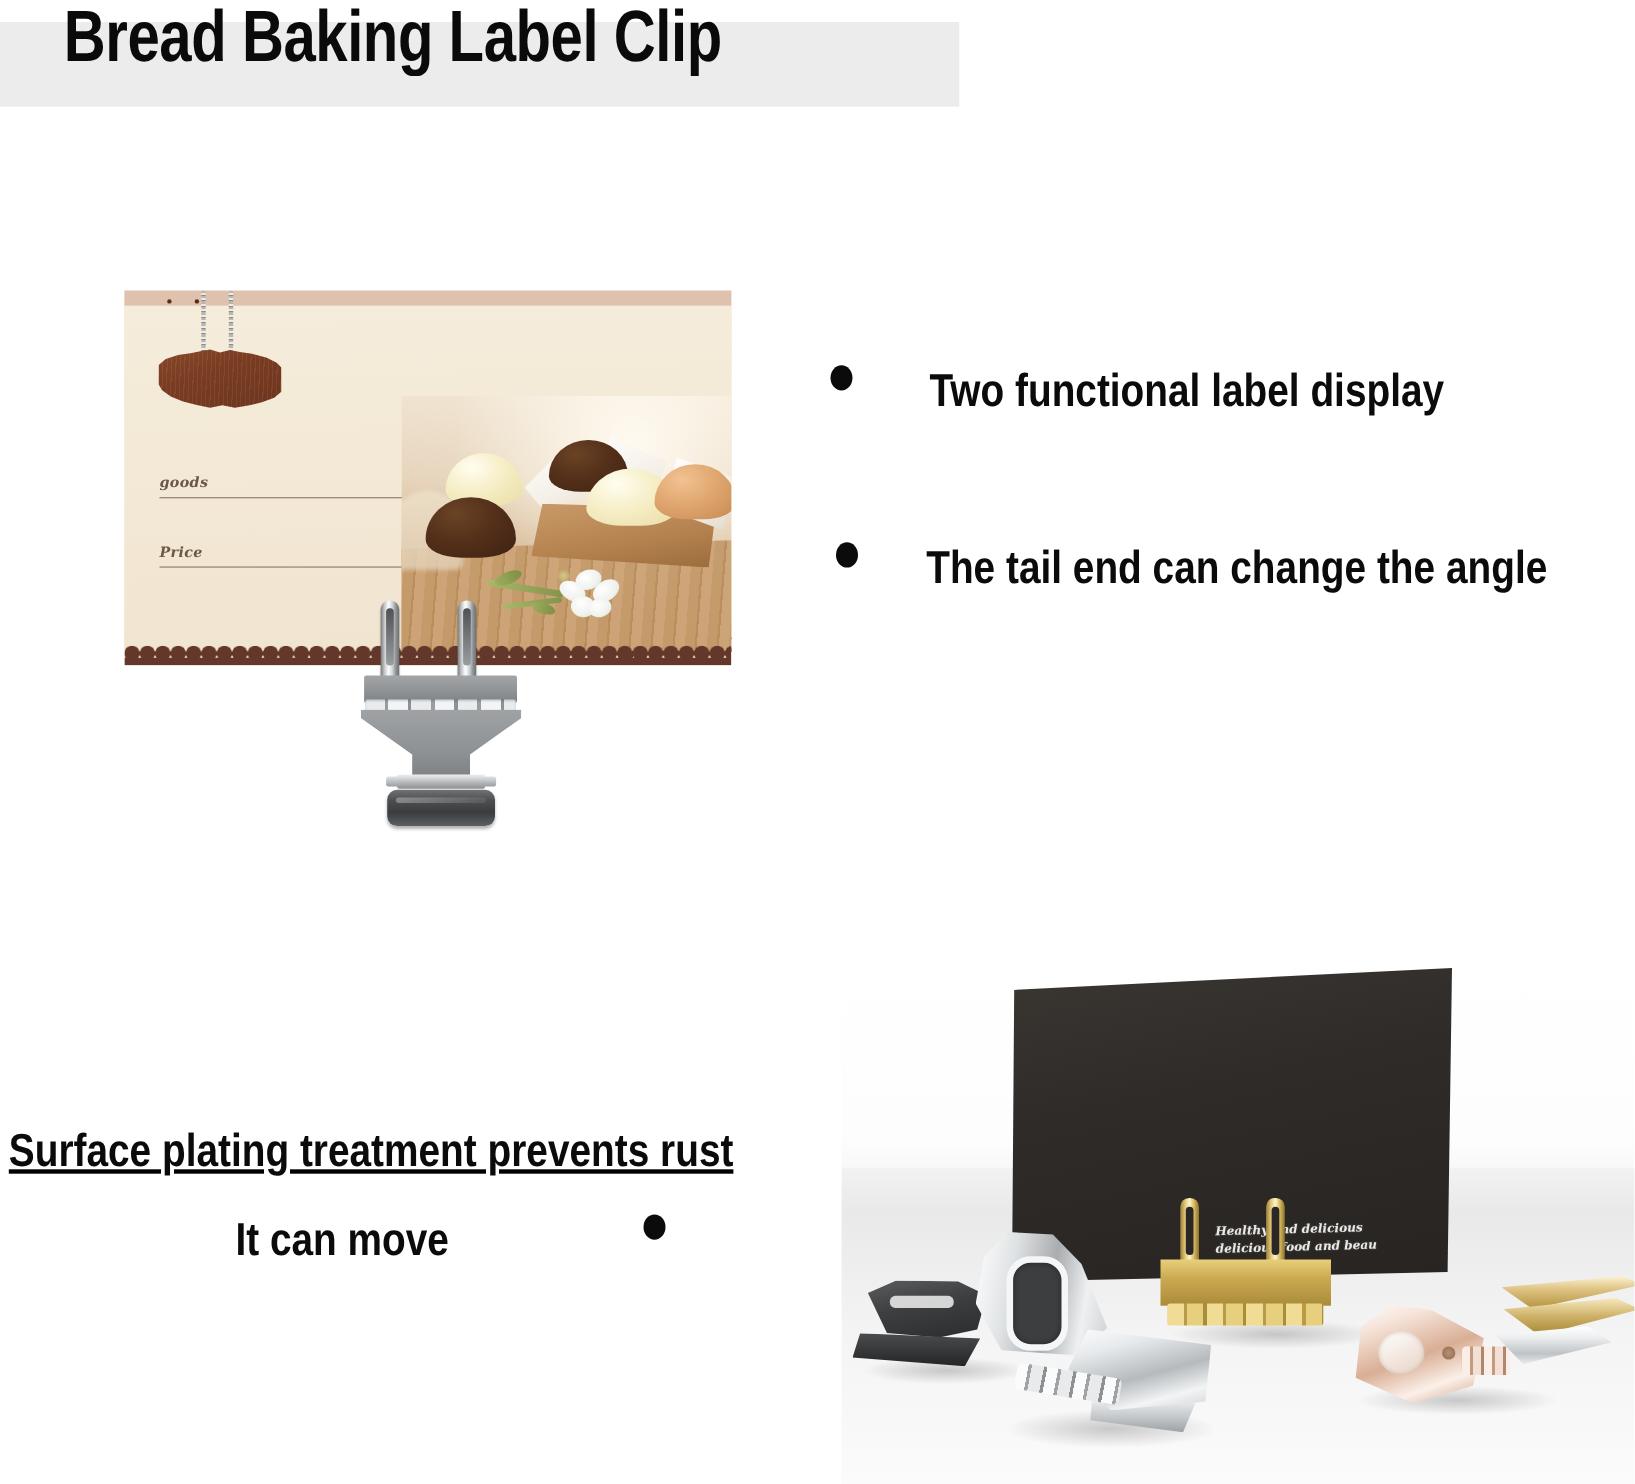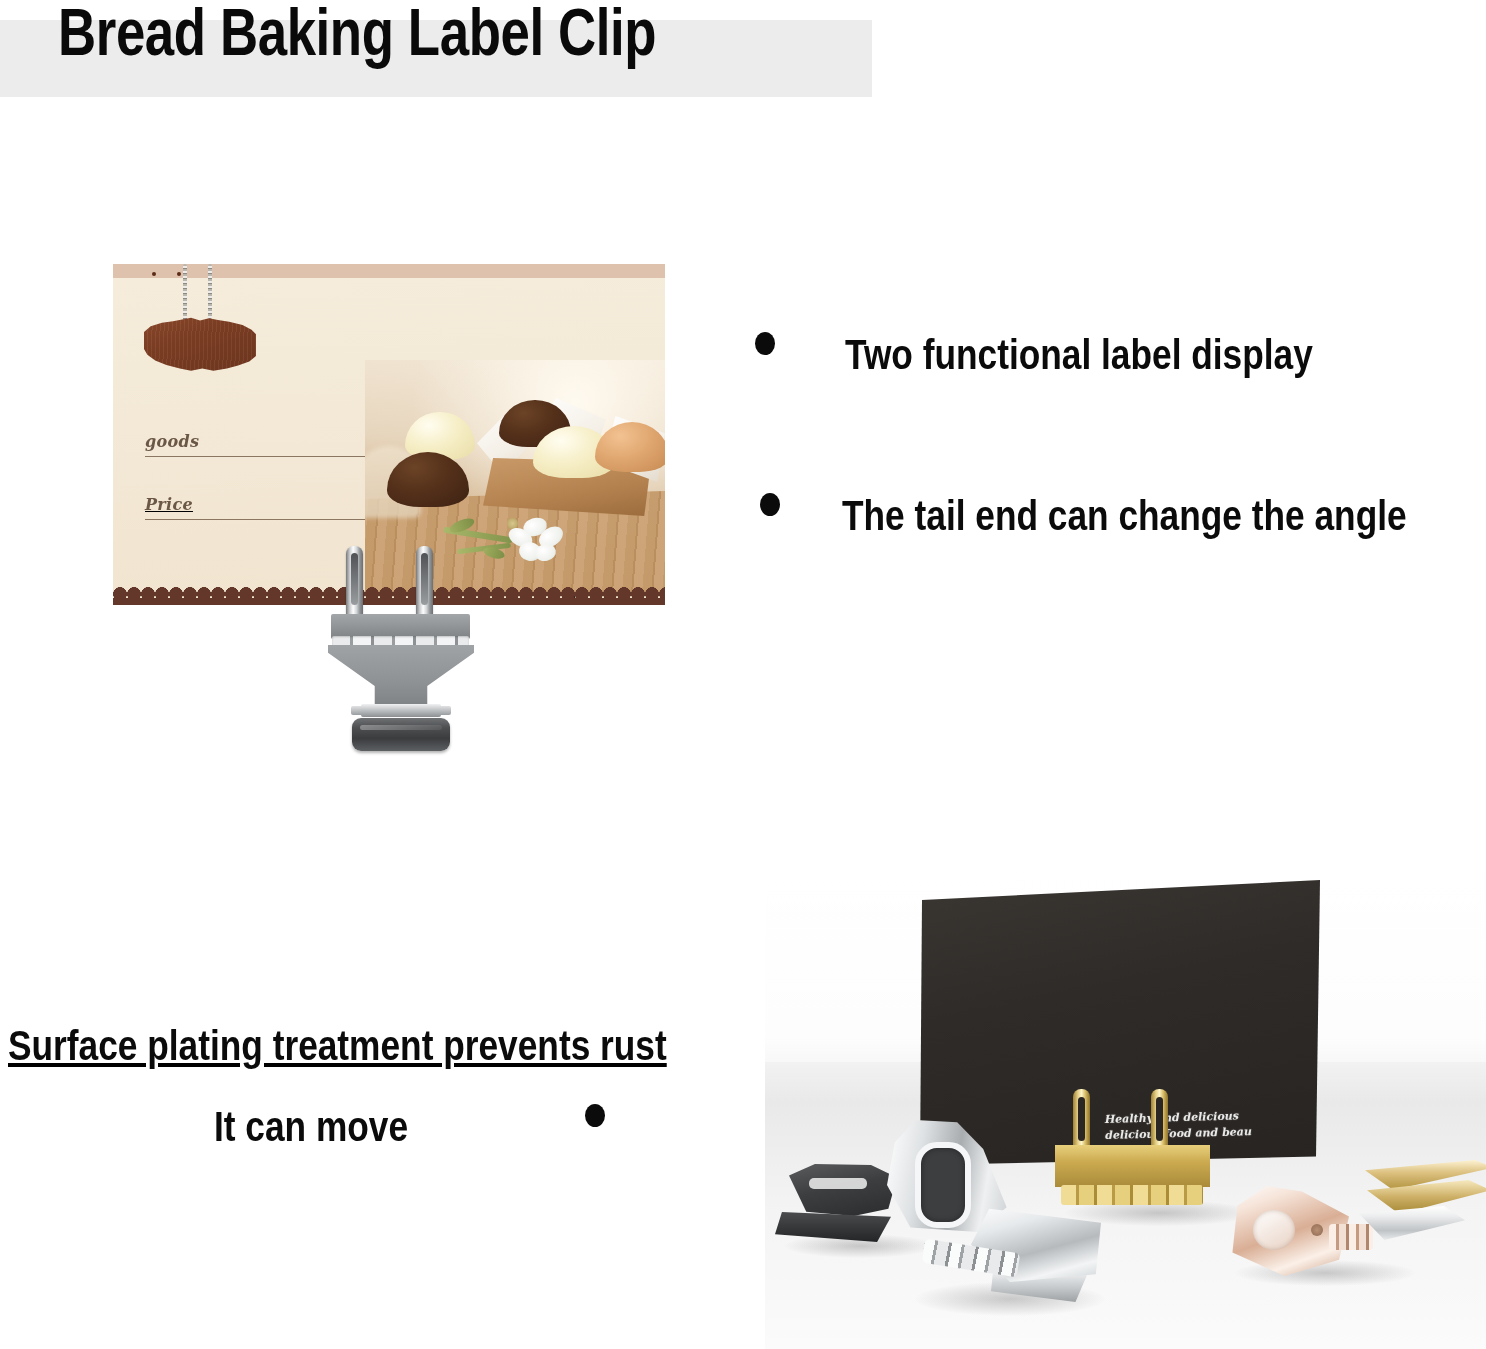--- a/index.html
+++ b/index.html
@@ -169,31 +169,31 @@
   
   .card-field {
     position: absolute;
     left: 32px;
     width: 275px;
   }
   .card-field .field-label {
     font-family: "DejaVu Serif", "Liberation Serif", serif;
     font-style: italic;
     font-weight: bold;
-    font-size: 16px;
+    font-size: 13px;
     color: #6b5746;
     letter-spacing: 0.3px;
   }
   .card-field .field-rule {
     margin-top: 5px;
     height: 1px;
     background: #8b7662;
   }
   #field-goods { top: 168px; }
-  #field-price { top: 231px; text-decoration: underline; }
+  #field-price { top: 231px; }
 
   
   #cupcake-photo {
     position: absolute;
     right: 0;
     top: 96px;
     width: 300px;
     height: 232px;
     overflow: hidden;
   }

